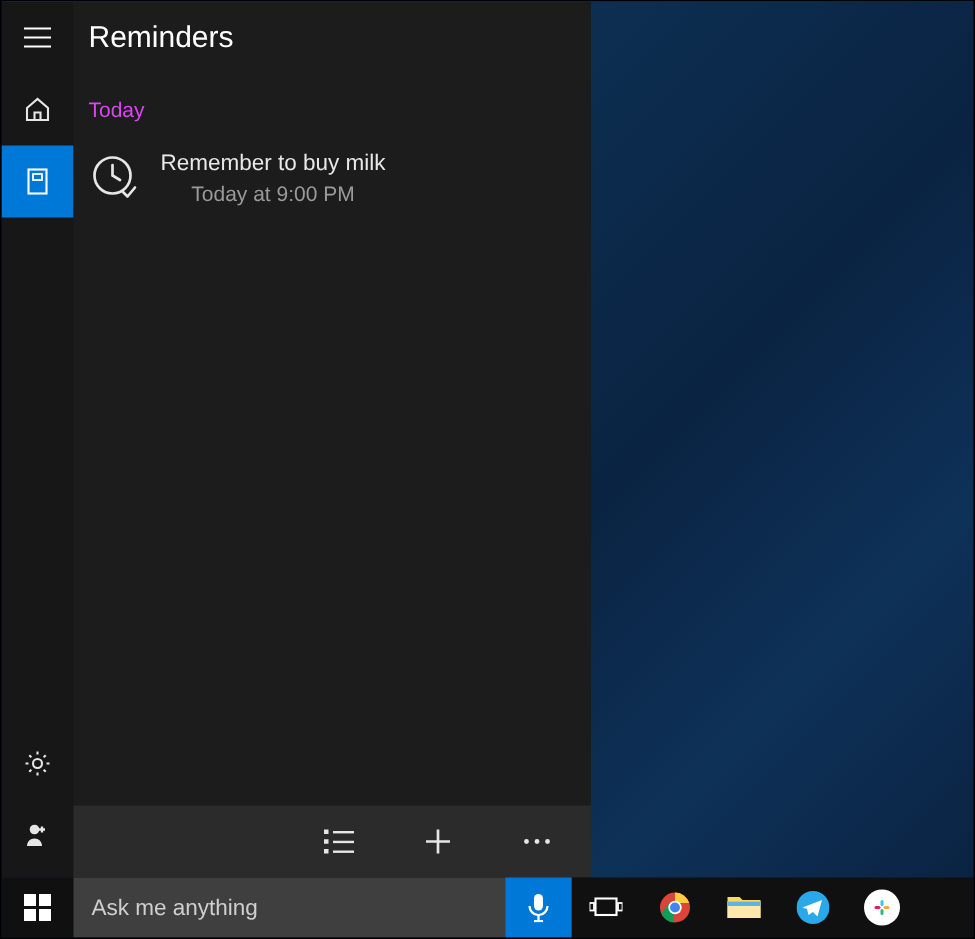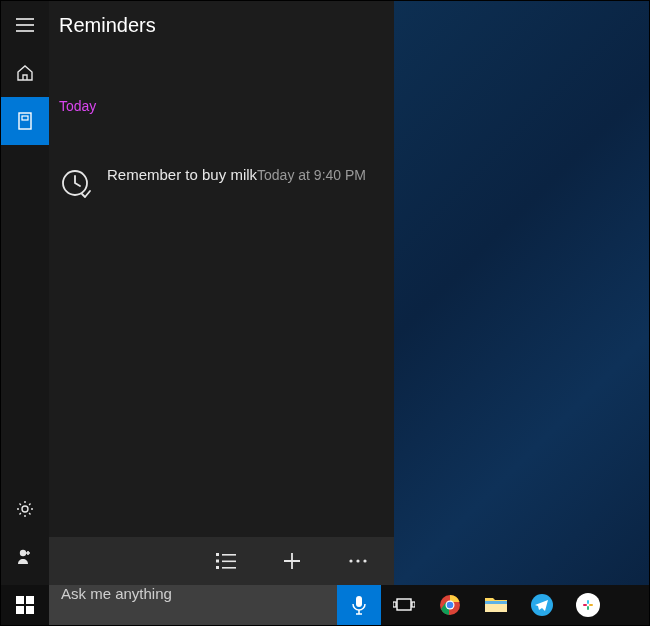--- a/index.html
+++ b/index.html
@@ -29,56 +29,55 @@
     .rail-btn {
       width: 48px; height: 48px; display: flex; align-items: center; justify-content: center;
       color: #e6e6e6; cursor: pointer;
     }
     .rail-btn.hamburger { height: 48px; }
     .rail-btn.active { background: #0078d7; }
     
     .content {
       flex: 1 1 auto; display: flex; flex-direction: column; height: 100%;
       background: #1c1c1c;
-      gap: 33px;
     }
     .header {
       height: 48px; display: flex; align-items: center; padding-left: 10px;
     }
     .header-title { color: #fff; font-size: 20px; font-weight: 400; }
     
     .section-label {
       color: #d946ef; font-size: 14px; padding: 16px 0 14px 10px;
     }
     
     .reminder-item {
       display: flex; align-items: flex-start; padding: 4px 14px 8px 10px; cursor: pointer;
     }
     .reminder-icon { width: 34px; height: 34px; flex: 0 0 34px; margin-right: 14px; margin-top: 2px; }
-    .reminder-text { display: flex; flex-direction: row; }
+    .reminder-text { display: flex; flex-direction: column; align-items: center; }
     .reminder-title { color: #e8e8e8; font-size: 15px; line-height: 20px; }
     .reminder-time { color: #9a9a9a; font-size: 14px; line-height: 18px; margin-top: 1px; }
     
     .bottom-bar {
       margin-top: auto; height: 48px; background: #2b2b2b;
       display: flex; align-items: center; justify-content: center; gap: 26px;
       padding-left: 140px;
     }
     .bb-btn { width: 40px; height: 40px; display: flex; align-items: center; justify-content: center; color: #e6e6e6; cursor: pointer; }
     
     .taskbar {
       position: absolute; left: 1px; right: 1px; bottom: 1px; height: 40px;
       background: #101010; display: flex; align-items: stretch;
     }
     .start-btn {
       width: 48px; height: 40px; display: flex; align-items: center; justify-content: center; cursor: pointer;
     }
     
     .search-box {
-      width: 332px; height: 40px; background: #3f3f3f; display: flex; align-items: flex-start;
+      width: 332px; height: 40px; background: #3f3f3f; display: flex; align-items: center;
       padding-left: 12px; position: relative;
     }
     .search-text { color: #cfcfcf; font-size: 15px; flex: 1; }
     .mic-btn {
       width: 44px; height: 40px; background: #0078d7;
       display: flex; align-items: center; justify-content: center; cursor: pointer;
     }
     
     .task-icons { display: flex; align-items: center; height: 40px; }
     .task-btn { width: 46px; height: 40px; display: flex; align-items: center; justify-content: center; cursor: pointer; }
@@ -138,21 +137,21 @@
     <div class="reminder-item">
       <div class="reminder-icon">
         <svg width="34" height="34" viewBox="0 0 34 34">
           <circle cx="16" cy="16" r="12" fill="none" stroke="#e6e6e6" stroke-width="1.8"></circle>
           <path d="M16 9v7l5 3" fill="none" stroke="#e6e6e6" stroke-width="1.8" stroke-linecap="round"></path>
           <path d="M23 27l3 3 5-6" fill="none" stroke="#e6e6e6" stroke-width="1.8" stroke-linecap="round" stroke-linejoin="round"></path>
         </svg>
       </div>
       <div class="reminder-text">
         <div class="reminder-title">Remember to buy milk</div>
-        <div class="reminder-time">Today at 9:40 PM</div>
+        <div class="reminder-time">Today at 9:00 PM</div>
       </div>
     </div>
 
     <div class="bottom-bar">
       <div class="bb-btn">
         <svg width="20" height="18" viewBox="0 0 20 18">
           <rect x="0" y="1" width="3" height="3" fill="#e6e6e6"></rect>
             <rect x="6" y="2" width="14" height="1.6" fill="#e6e6e6"></rect>
           <rect x="0" y="7.5" width="3" height="3" fill="#e6e6e6"></rect>
             <rect x="6" y="8.5" width="14" height="1.6" fill="#e6e6e6"></rect>

